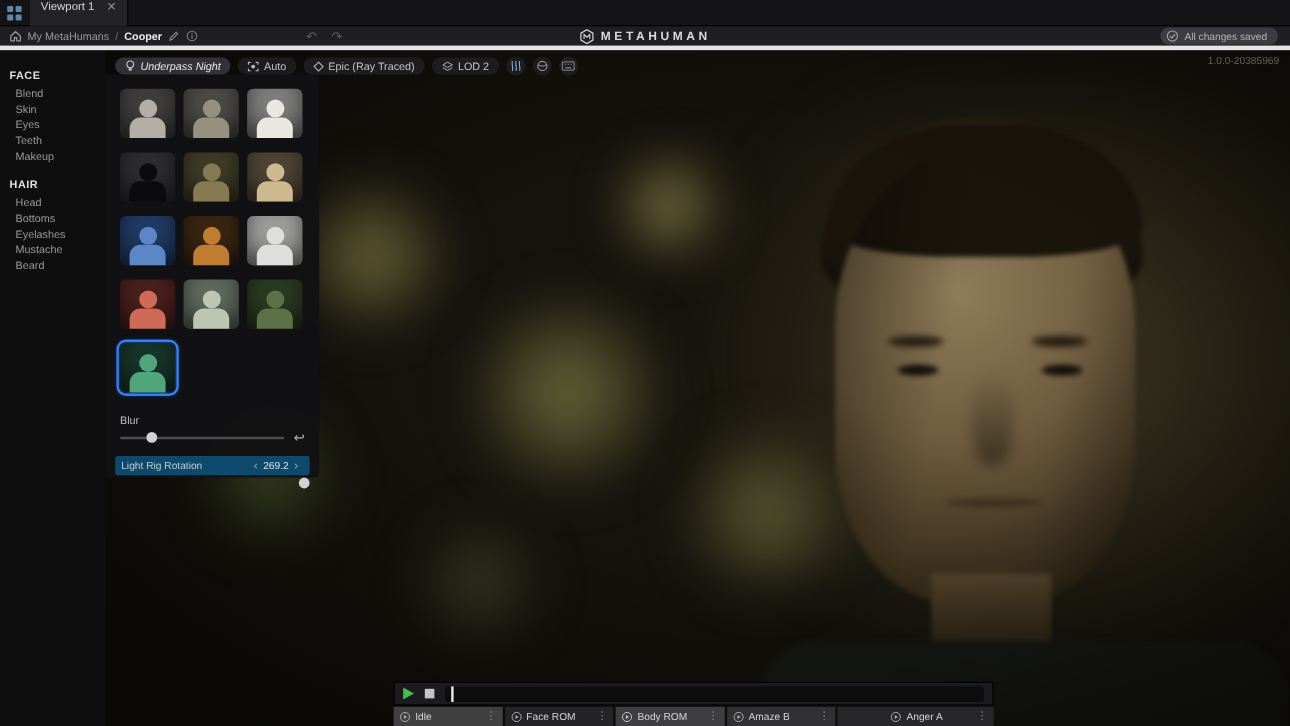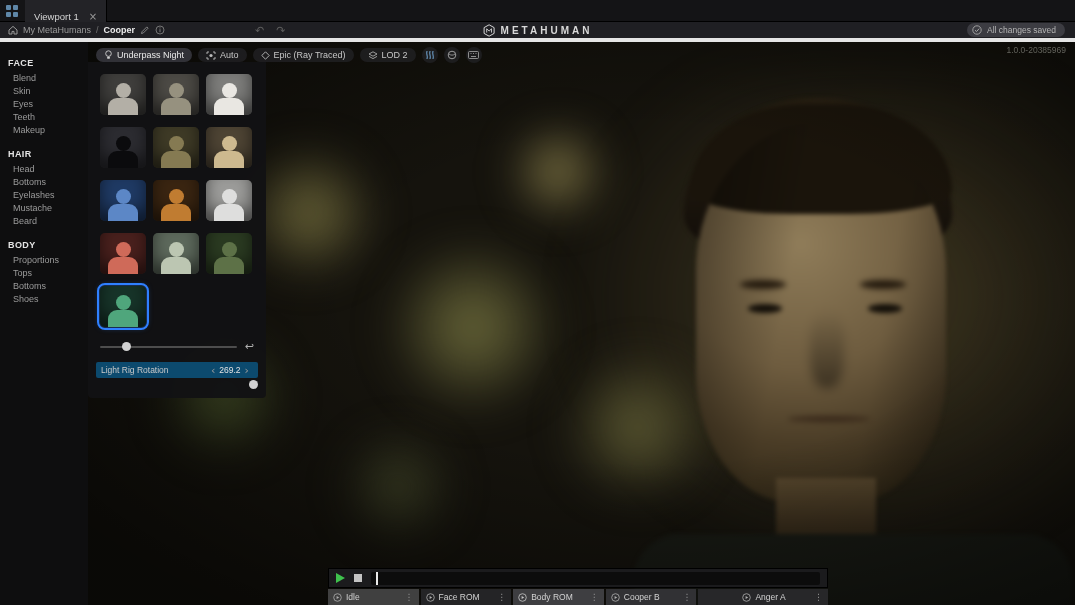--- a/index.html
+++ b/index.html
@@ -6,21 +6,21 @@
   html,body { width:1075px; height:605px; overflow:hidden; background:#0b0b0c;
     font-family:"Liberation Sans", sans-serif; color:#c8c8c8; }
   .glyph { font-family:"DejaVu Sans", sans-serif; }
 
   
   .tab-bar { position:absolute; left:0; top:0; width:1075px; height:22px;
     background:#141416; display:flex; align-items:center; border-bottom:1px solid #000; }
   .app-icon { width:12px; height:12px; margin:0 7px 0 6px; display:grid;
     grid-template-columns:5px 5px; grid-gap:2px; }
   .app-icon i { background:#5f87a8; height:5px; border-radius:1px; }
-  .viewport-tab { height:22px; display:flex; align-items:flex-end; gap:10px;
+  .viewport-tab { height:22px; display:flex; align-items:flex-start; gap:10px;
     padding:0 9px; background:#232327; border-right:1px solid #000; font-size:9.5px; color:#d6d6d6; }
   .tab-close { color:#9a9a9a; font-size:10px; cursor:pointer; }
 
   
   .header-bar { position:absolute; left:0; top:22px; width:1075px; height:20px;
     background:#1f1f23; display:flex; align-items:center; font-size:9px; border-bottom:4px solid #e5e5e5; }
   .crumbs { display:flex; align-items:center; gap:5px; margin-left:8px; }
   .crumb-root { color:#9a9a9a; } .crumb-sep { color:#6f6f6f; }
   .crumb-current { color:#ececec; font-weight:bold; }
   .mini-icon { width:10px; height:10px; display:inline-block; }
@@ -71,21 +71,21 @@
   .shoulders { position:absolute; left:545px; top:492px; width:440px; height:90px;
     background:#181a14; border-radius:48px 48px 0 0; }
   .vignette { position:absolute; inset:0;
     background:radial-gradient(ellipse at 58% 45%, rgba(0,0,0,0) 38%, rgba(0,0,0,.55) 88%); }
 
   
   .vp-toolbar { position:absolute; left:96px; top:47px; display:flex; align-items:center;
     gap:6px; z-index:6; }
   .pill { display:flex; align-items:center; gap:4px; padding:2px 8px;
     background:rgba(30,30,33,.92); border-radius:9px; font-size:9px; color:#c6c6c6; cursor:pointer; }
-  .pill.active { background:rgba(52,52,58,.95); color:#e8e8e8; }
+  .pill.active { background:rgba(52,52,58,.95); color:#e8e8e8;font-style:italic; }
   .icon-btn { width:16px; height:16px; border-radius:50%; background:rgba(30,30,33,.92);
     display:flex; align-items:center; justify-content:center; cursor:pointer; }
 
   
   .env-panel { position:absolute; left:88px; top:62px; width:178px; height:336px;
     background:rgba(18,18,20,.96); z-index:5; border-radius:0 0 4px 4px; }
   .thumb-grid { display:grid; grid-template-columns:repeat(3,46px); grid-column-gap:7px;
     grid-row-gap:12px; padding:12px; }
   .thumb { width:46px; height:41px; border-radius:5px; position:relative; overflow:hidden;
     background:var(--bg,#444); box-shadow:inset 0 -10px 16px rgba(0,0,0,.55); cursor:pointer; }
@@ -190,27 +190,20 @@
     <div class="side-item">Makeup</div>
   </div>
   <div class="side-section">
     <div class="side-title">HAIR</div>
     <div class="side-item">Head</div>
     <div class="side-item">Bottoms</div>
     <div class="side-item">Eyelashes</div>
     <div class="side-item">Mustache</div>
     <div class="side-item">Beard</div>
   </div>
-  <div class="side-section">
-    <div class="side-title">BODY</div>
-    <div class="side-item">Proportions</div>
-    <div class="side-item">Tops</div>
-    <div class="side-item">Bottoms</div>
-    <div class="side-item">Shoes</div>
-  </div>
 </div>
 
 <div class="scene">
   <div class="glow"></div>
   <div class="bokeh" style="left:150px;top:100px;width:140px;height:140px;background:radial-gradient(circle,#7d7642,rgba(0,0,0,0) 70%);"></div>
   <div class="bokeh" style="left:290px;top:200px;width:190px;height:170px;background:radial-gradient(circle,#6e6c3c,rgba(0,0,0,0) 70%);"></div>
   <div class="bokeh" style="left:70px;top:290px;width:130px;height:130px;background:radial-gradient(circle,#4d5a2c,rgba(0,0,0,0) 70%);"></div>
   <div class="bokeh" style="left:420px;top:80px;width:100px;height:100px;background:radial-gradient(circle,#8c814c,rgba(0,0,0,0) 70%);"></div>
   <div class="bokeh" style="left:470px;top:310px;width:160px;height:150px;background:radial-gradient(circle,#5f5c34,rgba(0,0,0,0) 70%);"></div>
   <div class="bokeh" style="left:250px;top:390px;width:120px;height:110px;background:radial-gradient(circle,#44482a,rgba(0,0,0,0) 70%);"></div>
@@ -289,20 +282,21 @@
     <div class="thumb" style="--bg: #3e3a26; --bust: #857a52;"></div>
     <div class="thumb" style="--bg: #4e4434; --bust: #cdb98f;"></div>
     <div class="thumb" style="--bg: #1f3a64; --bust: #5c87c6;"></div>
     <div class="thumb" style="--bg: #3a2511; --bust: #c07c31;"></div>
     <div class="thumb" style="--bg: #9c9c9a; --bust: #dededd;"></div>
     <div class="thumb" style="--bg: #49201d; --bust: #cf6a59;"></div>
     <div class="thumb" style="--bg: #5d695c; --bust: #bcc6b2;"></div>
     <div class="thumb" style="--bg: #2a3a21; --bust: #5d7147;"></div>
     <div class="thumb selected" style="--bg: #173429; --bust: #4fa67c;"></div>
   </div>
+  <div class="blur-label">Blur</div>
   <div class="slider-row">
     <div class="slider-track">
       <div class="slider-handle" style="left:16%;"></div>
     </div>
     <span class="reset-icon glyph">↩</span>
   </div>
   <div class="rot-row">
     <span class="rot-label">Light Rig Rotation</span>
     <span class="rot-arrow glyph">‹</span>
     <span class="rot-value">269.2</span>
@@ -344,21 +338,21 @@
           <path d="M3.6 2.9 L6.2 4.5 L3.6 6.1 Z" fill="#c8c8c8"></path>
         </svg>
       <span class="clip-label">Body ROM</span>
       <span class="kebab glyph">⋮</span>
     </div>
     <div class="clip clip-3">
       <svg width="9" height="9" viewBox="0 0 9 9">
           <circle cx="4.5" cy="4.5" r="3.8" fill="none" stroke="#b0b0b0" stroke-width=".8"></circle>
           <path d="M3.6 2.9 L6.2 4.5 L3.6 6.1 Z" fill="#b0b0b0"></path>
         </svg>
-      <span class="clip-label">Cooper B</span>
+      <span class="clip-label">Amaze B</span>
       <span class="kebab glyph">⋮</span>
     </div>
     <div class="clip clip-4">
       <svg width="9" height="9" viewBox="0 0 9 9">
           <circle cx="4.5" cy="4.5" r="3.8" fill="none" stroke="#b0b0b0" stroke-width=".8"></circle>
           <path d="M3.6 2.9 L6.2 4.5 L3.6 6.1 Z" fill="#b0b0b0"></path>
         </svg>
       <span class="clip-label">Anger A</span>
       <span class="kebab glyph">⋮</span>
     </div>

